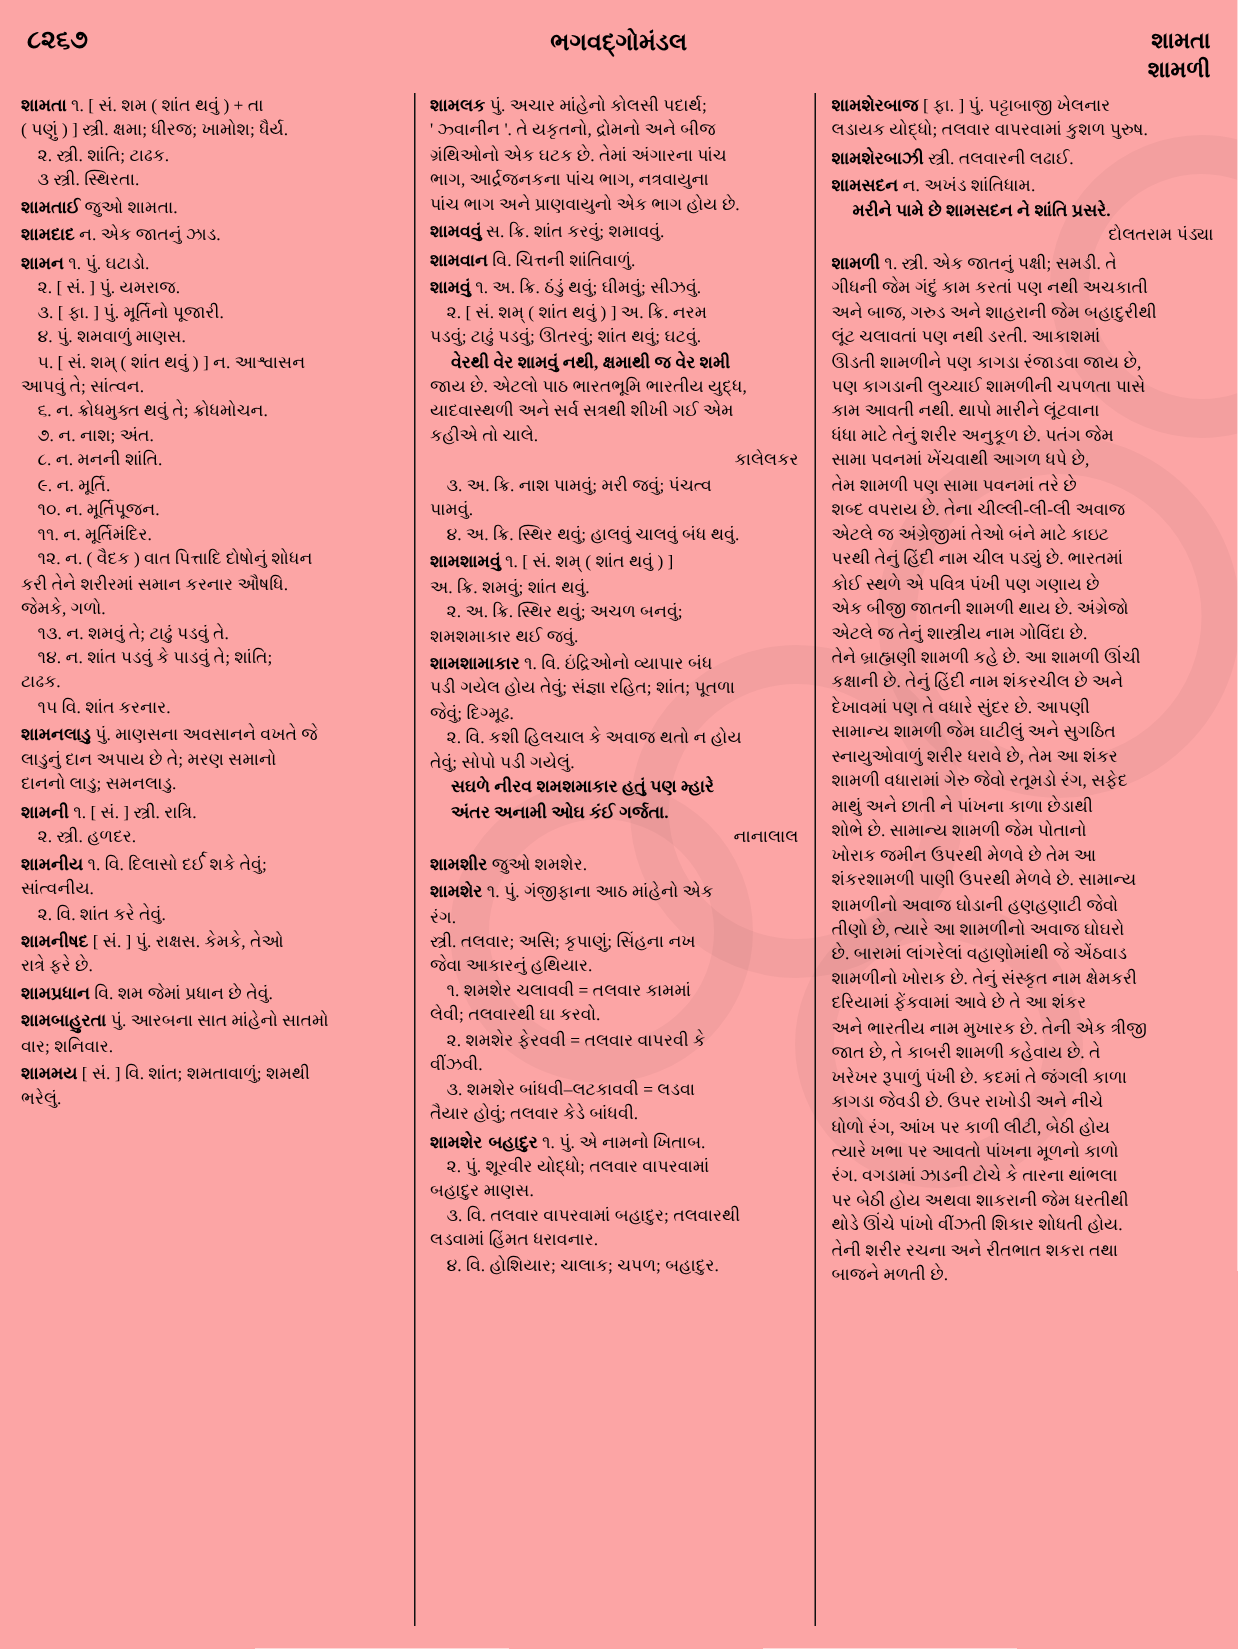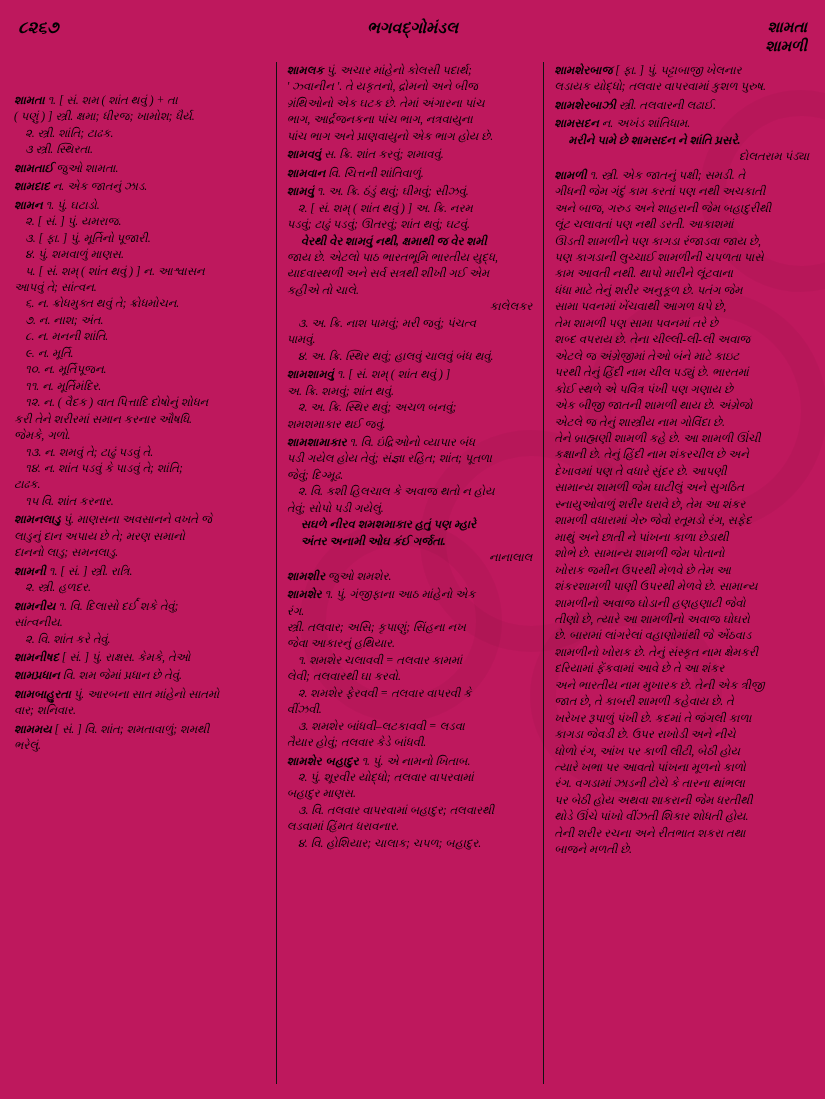--- a/index.html
+++ b/index.html
@@ -9,24 +9,23 @@
     background: #ffffff;
   }
   body {
     font-family: "Liberation Serif", "DejaVu Serif", serif;
     color: #000000;
   }
   #page {
     position: relative;
     width: 825px;
     height: 1099px;
-    background: #be185d;
+    background: #fca5a5;
     box-sizing: border-box;
     overflow: hidden;
-    font-style: italic;
   }
   
   .watermark {
     position: absolute;
     border-radius: 50%;
     border: 26px solid rgba(0,0,0,0.035);
     pointer-events: none;
     z-index: 0;
   }
   .wm1 { left: 585px; top: 290px; width: 190px; height: 190px; }
@@ -79,21 +78,21 @@
     display: flex;
     padding: 0 14px 10px 14px;
     box-sizing: border-box;
     height: 1032px;
   }
   .col {
     box-sizing: border-box;
     font-size: 11.6px;
     line-height: 1.42;
   }
-  .col-1 { width: 262px; padding-right: 9px; margin-top: 30px; }
+  .col-1 { width: 262px; padding-right: 9px; }
   .col-2 { width: 268px; padding-left: 10px; padding-right: 9px; border-left: 1px solid #111; }
   .col-3 { width: 268px; padding-left: 10px; border-left: 1px solid #111; }
 
   .entry { margin: 0 0 1px 0; }
   .line { display: block; white-space: normal; }
   .line.indent-1 { text-indent: 0; padding-left: 11px; }
   .line.hang { padding-left: 0; }
   .line.cite { font-weight: bold; padding-left: 14px; text-align: justify; }
   .line.attrib { text-align: right; padding-right: 2px; }
   .headword { font-family: "DejaVu Sans", sans-serif; font-weight: bold; }
@@ -164,20 +163,21 @@
           <span class="line hang"><span class="headword">શામની</span> ૧. [ સં. ] સ્ત્રી. રાત્રિ.</span>
           <span class="line indent-1">૨. સ્ત્રી. હળદર.</span>
         </div>
         <div class="entry">
           <span class="line hang"><span class="headword">શામનીય</span> ૧. વિ. દિલાસો દર્ઈ શકે તેવું;</span>
           <span class="line">સાંત્વનીય.</span>
           <span class="line indent-1">૨. વિ. શાંત કરે તેવું.</span>
         </div>
         <div class="entry">
           <span class="line hang"><span class="headword">શામનીષદ</span> [ સં. ] પું. રાક્ષસ. કેમકે, તેઓ</span>
+          <span class="line">રાત્રે ફરે છે.</span>
         </div>
         <div class="entry">
           <span class="line hang"><span class="headword">શામપ્રધાન</span> વિ. શમ જેમાં પ્રધાન છે તેવું.</span>
         </div>
         <div class="entry">
           <span class="line hang"><span class="headword">શામબાહુરતા</span> પું. આરબના સાત માંહેનો સાતમો</span>
           <span class="line">વાર; શનિવાર.</span>
         </div>
         <div class="entry">
           <span class="line hang"><span class="headword">શામમય</span> [ સં. ] વિ. શાંત; શમતાવાળું; શમથી</span>

